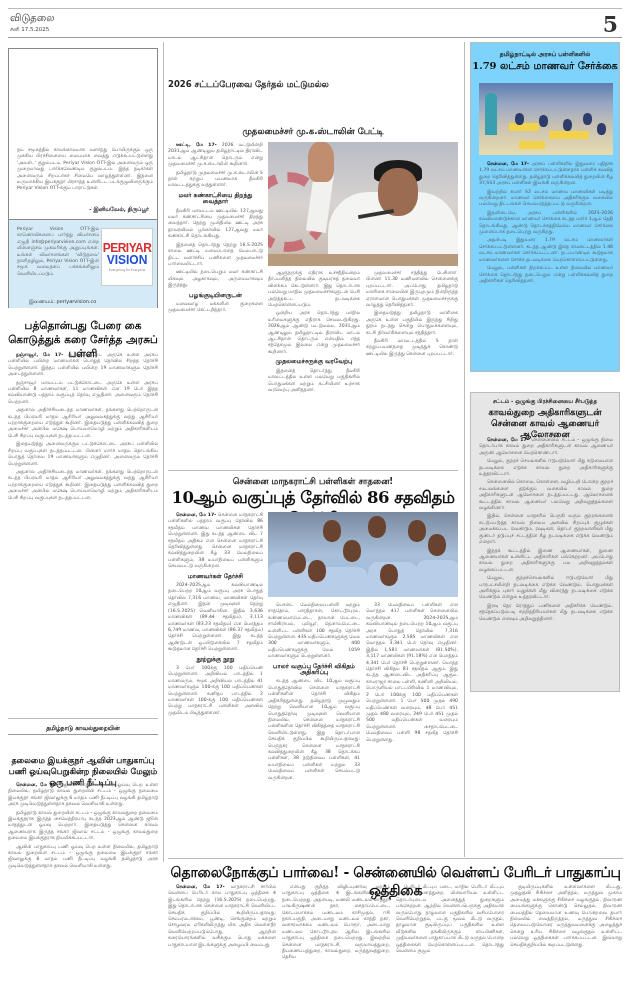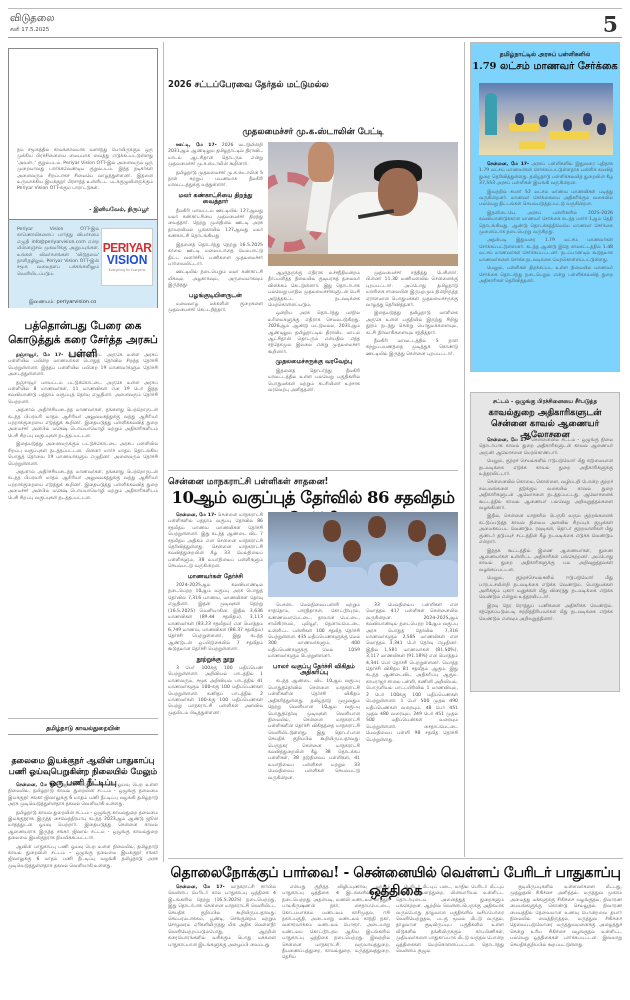--- a/index.html
+++ b/index.html
@@ -58,21 +58,21 @@
   .rbox .photo{position:absolute;left:8px;top:40px;width:134px;height:72px;background:linear-gradient(180deg,#5e7db0 0%,#9aa8c4 30%,#c9c2b2 60%,#e8dcb0 100%);overflow:hidden;}
   .rbox .photo .desk{position:absolute;height:8px;background:#f2d24a;border-radius:1px;}
   .rbox .photo .kid{position:absolute;width:9px;height:12px;border-radius:45%;background:#2d3c6a;}
   .rbox .photo .teacher{position:absolute;left:6px;top:10px;width:12px;height:42px;background:#3aa0b0;border-radius:5px 5px 0 0;}
   .rbox .rt{position:absolute;left:8px;top:118px;width:134px;height:208px;}
   .rbox2{position:absolute;left:470px;top:392px;width:150px;height:300px;background:#e6e6e6;border:1px solid #bbb;}
   .rbox2 .k{font-size:5.5px;text-align:center;margin-top:5px;color:#222;font-weight:bold;}
   .rbox2 .h{font-size:8.5px;text-align:center;margin-top:2px;font-family:"DejaVu Serif",serif;font-weight:bold;color:#111;line-height:11px;}
   .rbox2 .rt{position:absolute;left:8px;top:44px;width:134px;height:370px;}
   
-  .kicker2{position:absolute;left:168px;top:476px;width:290px;text-align:left;font-size:8.5px;font-weight:bold;color:#222;}
+  .kicker2{position:absolute;left:168px;top:476px;width:290px;text-align:center;font-size:8.5px;font-weight:bold;color:#222;}
   .midhd{position:absolute;left:168px;top:488px;width:290px;text-align:center;font-family:"DejaVu Serif",serif;font-weight:bold;font-size:16.5px;color:#111;letter-spacing:-0.5px;}
   .stphoto{position:absolute;left:268px;top:512px;width:190px;height:85px;background:linear-gradient(180deg,#7a8aa0 0%,#a8c0da 50%,#9fb9d8 100%);overflow:hidden;}
   .stphoto .s{position:absolute;border-radius:45%;background:#6a4330;}
   .stphoto .b{position:absolute;background:#b7cde8;border-radius:10px 10px 0 0;}
   .bothd{position:absolute;left:168px;top:864px;width:455px;text-align:center;font-family:"DejaVu Serif",serif;font-weight:bold;font-size:14px;color:#111;letter-spacing:-0.4px;}
 </style>
 </head>
 <body>
 
 <div class="masthead">

